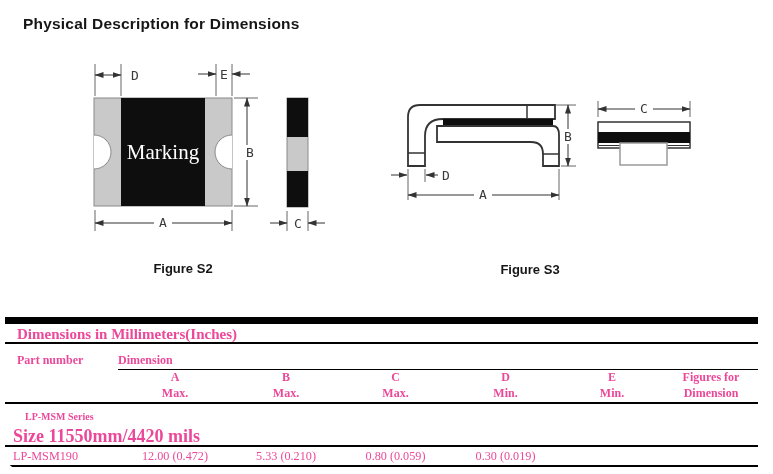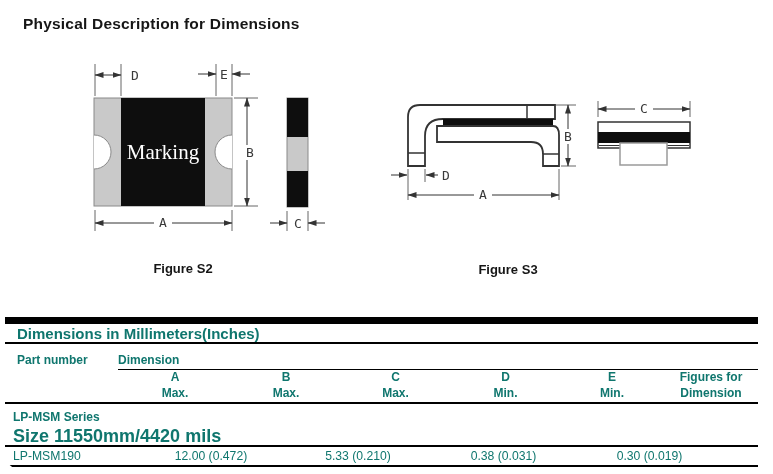--- a/index.html
+++ b/index.html
@@ -3,38 +3,38 @@
 <meta charset="utf-8">
 <style>
   html,body{margin:0;padding:0;background:#fff;}
   .page{position:relative;width:773px;height:474px;background:#fff;overflow:hidden;
         font-family:"Liberation Sans",sans-serif;color:#111;border-radius:32px;}
   .doc-title{position:absolute;left:23px;top:15px;font-size:15.5px;font-weight:bold;
              letter-spacing:.2px;color:#161616;}
   .fig-svg{position:absolute;left:0;top:0;}
   .fig-caption{position:absolute;font-size:13px;font-weight:bold;color:#161616;text-align:center;}
   .cap-s2{left:138px;top:261px;width:90px;}
-  .cap-s3{left:462px;top:262px;width:92px;}
+  .cap-s3{left:484px;top:262px;width:92px;}
 
-  .dim-table{position:absolute;left:5px;top:317px;width:753px;font-size:12px;color:#0f766e;}
+  .dim-table{position:absolute;left:5px;top:317px;width:753px;font-size:12px;color:#ec4899;font-family:Liberation Serif, serif;}
   .t-bar{height:7px;background:#000;}
   .t-title{line-height:20px;height:20px;border-bottom:2px solid #000;font-weight:bold;
            font-size:15px;padding-left:12px;box-sizing:border-box;}
   .grid{display:grid;grid-template-columns:113px 114px 108px 111px 109px 104px 94px;}
   .cell{text-align:center;}
   .cell.left{text-align:left;padding-left:8px;}
   .bold{font-weight:bold;}
   .t-head1{height:18px;line-height:18px;margin-top:7px;}
   .t-head1 .dimension-span{grid-column:2 / 8;text-align:left;border-bottom:1px solid #000;}
   .t-head2{height:17px;line-height:17px;}
   .t-head3{height:16px;line-height:15px;border-bottom:2px solid #000;}
-  .t-series{height:21px;line-height:26px;font-weight:bold;font-size:12px;padding-left:8px;}
+  .t-series{height:21px;line-height:26px;font-weight:bold;font-size:10px;padding-left:8px;margin-left:12px;}
   .t-size{height:20px;line-height:22px;font-weight:bold;font-size:18px;padding-left:8px;
           border-bottom:2px solid #000;}
-  .t-data{height:18px;line-height:19px;border-bottom:2px solid #000;font-size:12.2px;gap:36px;}
+  .t-data{height:18px;line-height:19px;border-bottom:2px solid #000;font-size:12.2px;}
   .dim-label{font-family:"DejaVu Sans Mono",monospace;font-size:13px;fill:#3a3a3a;}
   .marking-text{font-family:"Liberation Serif",serif;font-size:21px;fill:#ffffff;}
 </style>
 </head>
 <body>
 
 <div class="page">
 
   <div class="doc-title">Physical Description for Dimensions</div>
 
@@ -177,18 +177,18 @@
       <div class="cell bold">Dimension</div>
     </div>
 
     <div class="t-series">LP-MSM Series</div>
     <div class="t-size">Size 11550mm/4420 mils</div>
 
     <div class="grid t-data">
       <div class="cell left">LP-MSM190</div>
       <div class="cell">12.00 (0.472)</div>
       <div class="cell">5.33 (0.210)</div>
-      <div class="cell">0.38 (0.031)</div>
+      <div class="cell">0.80 (0.059)</div>
       <div class="cell">0.30 (0.019)</div>
     </div>
   </div>
 
 </div>
 
 </body></html>

